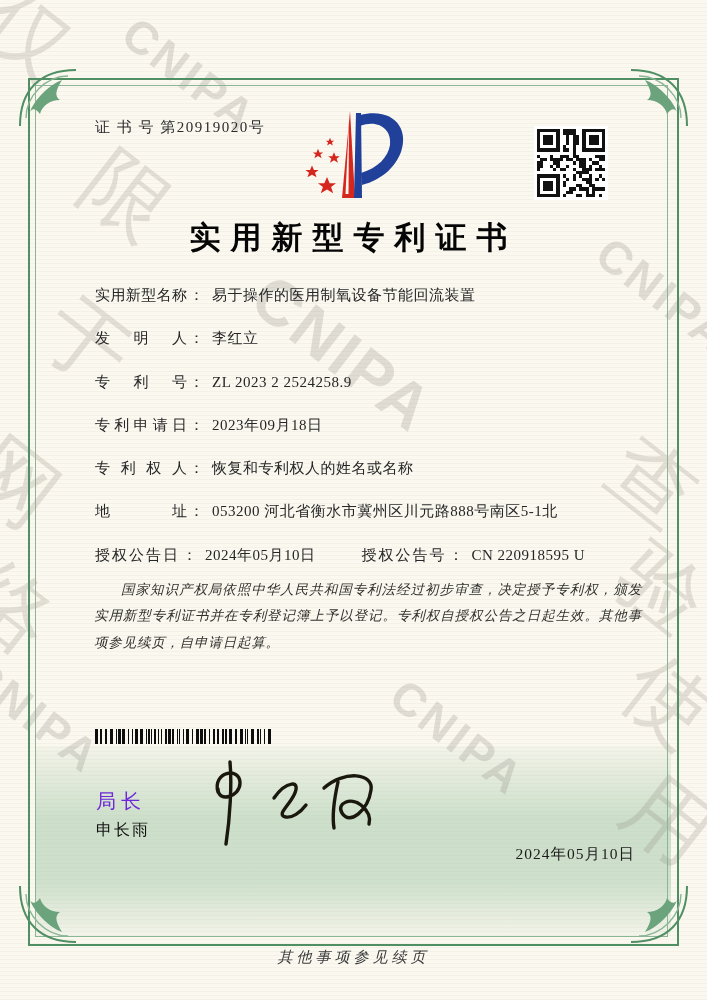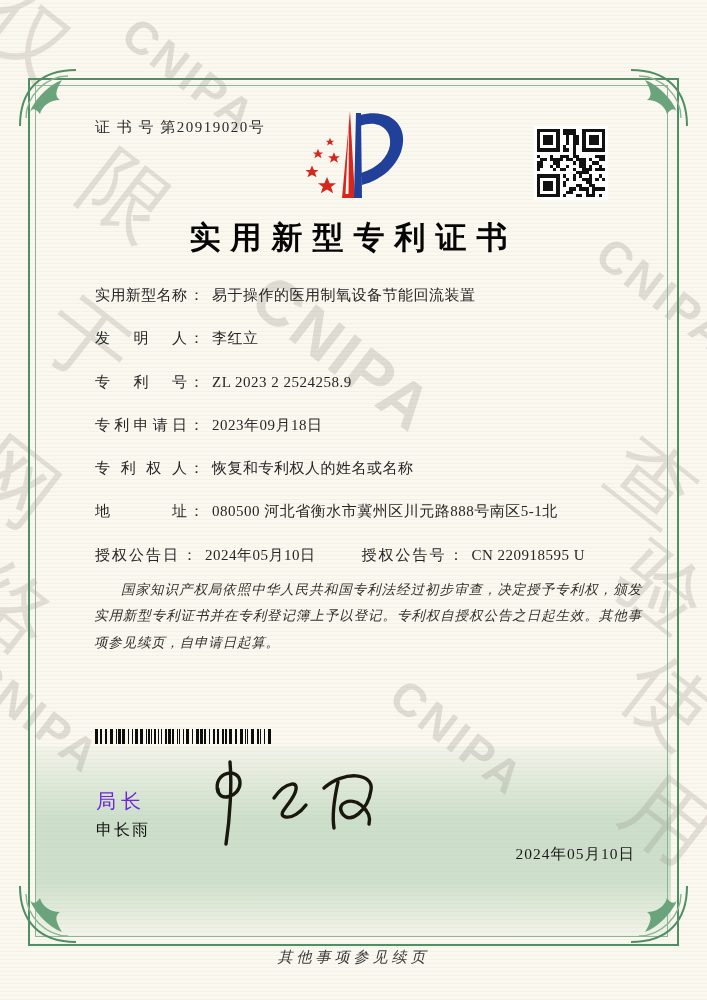--- a/index.html
+++ b/index.html
@@ -371,21 +371,21 @@
           <span class="fvalue">2023年09月18日</span>
       </div>
       <div class="frow">
         <span class="flabel">专利权人</span>
           <span class="colon">：</span>
           <span class="fvalue">恢复和专利权人的姓名或名称</span>
       </div>
       <div class="frow">
         <span class="flabel">地址</span>
           <span class="colon">：</span>
-          <span class="fvalue">080500 河北省衡水市冀州区川元路888号南区5-1北</span>
+          <span class="fvalue">053200 河北省衡水市冀州区川元路888号南区5-1北</span>
       </div>
       <div class="frow">
         <span class="grant-label">授权公告日</span>
           <span class="colon">：</span>
           <span class="fvalue">2024年05月10日</span>
         <span class="grant-label grant-gap">授权公告号</span>
           <span class="colon">：</span>
           <span class="fvalue">CN 220918595 U</span>
       </div>
     </div>

